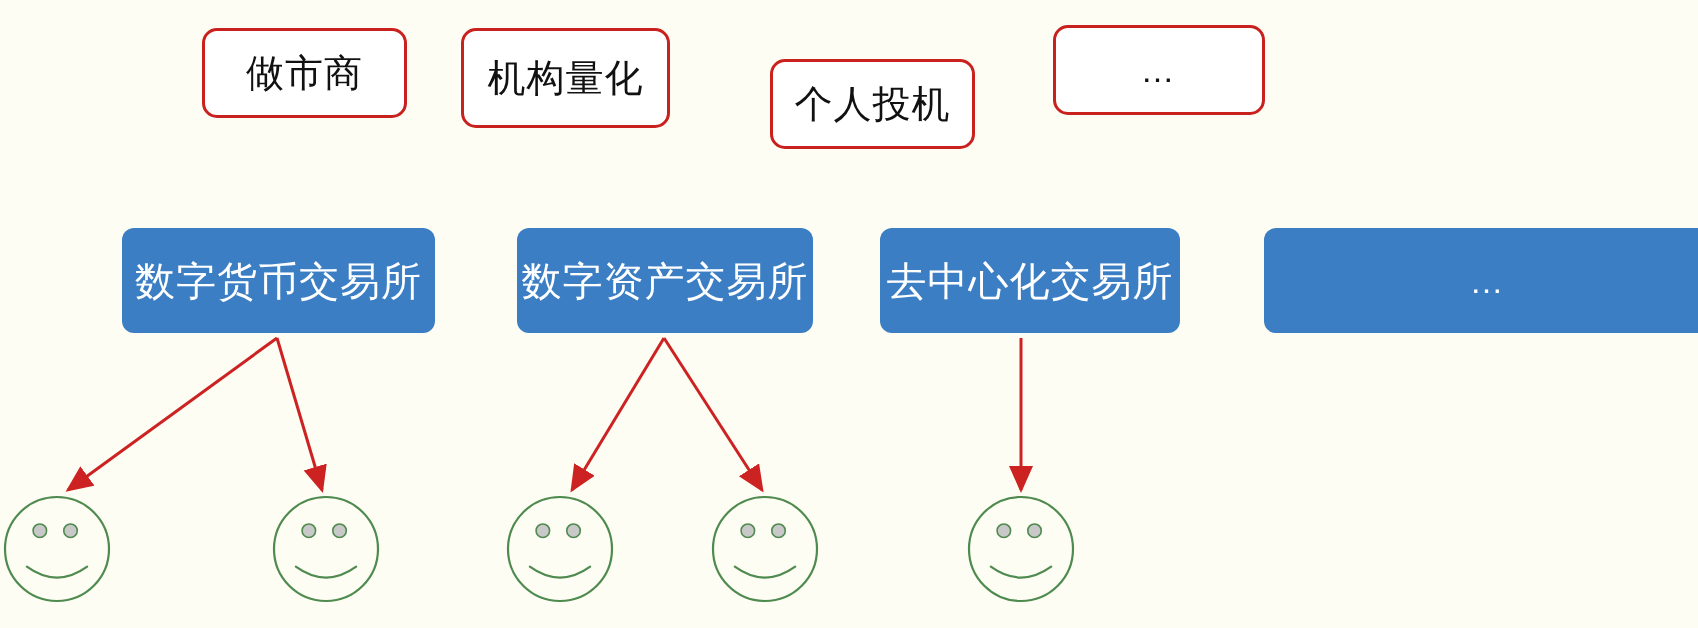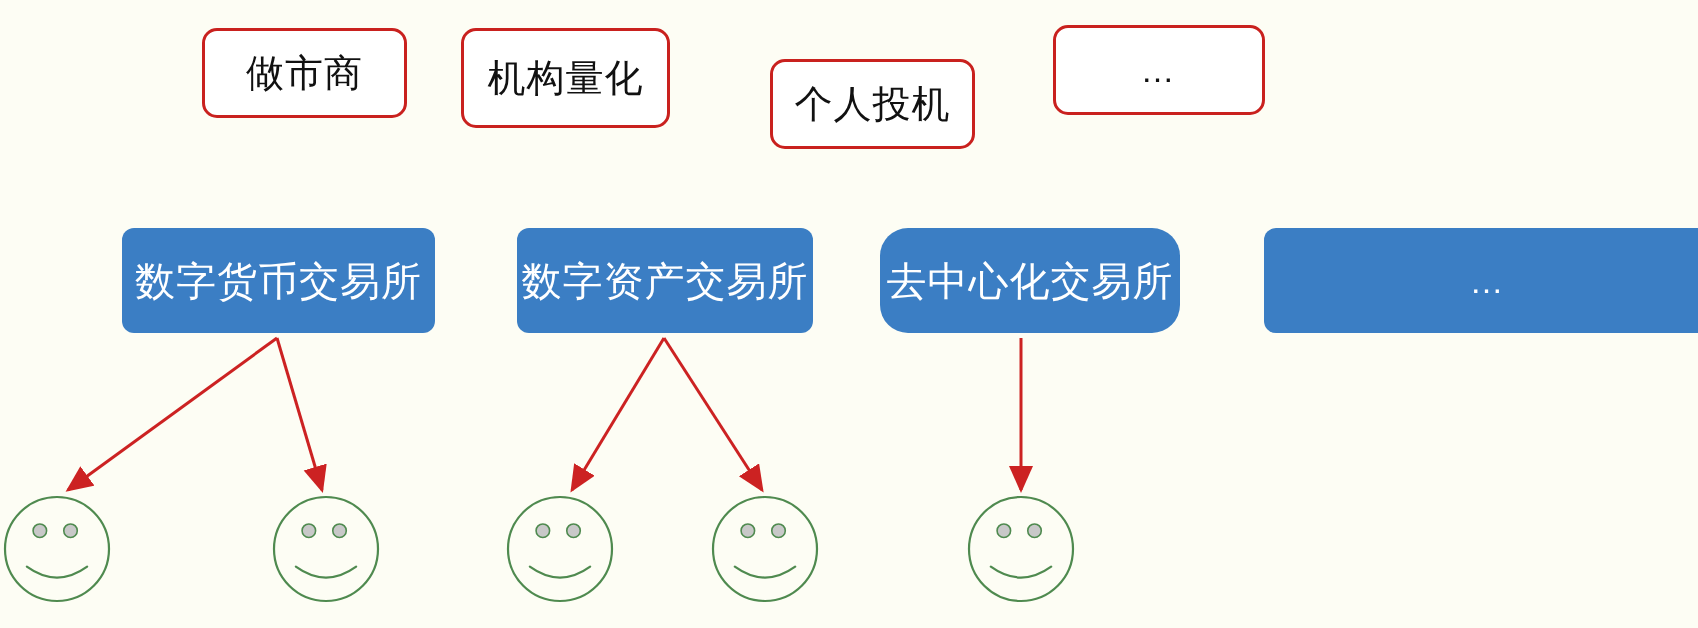--- a/index.html
+++ b/index.html
@@ -108,21 +108,21 @@
   <div class="cat-box ellipsis" style="left: 1053px; top: 25px; width: 212px; height: 90px;">
     <span>…</span>
   </div>
 
   <div class="ex-box" style="left: 122px; top: 228px; width: 313px; height: 105px;">
     <span>数字货币交易所</span>
   </div>
   <div class="ex-box" style="left: 517px; top: 228px; width: 296px; height: 105px;">
     <span>数字资产交易所</span>
   </div>
-  <div class="ex-box" style="left: 880px; top: 228px; width: 300px; height: 105px; border-radius: 28px;">
+  <div class="ex-box" style="left: 880px; top: 228px; width: 300px; height: 105px;">
     <span>去中心化交易所</span>
   </div>
   <div class="ex-box ellipsis" style="left: 1264px; top: 228px; width: 448px; height: 105px;">
     <span>…</span>
   </div>
 
   <div id="faces">
       <div class="smiley" style="left: 2px; top: 494px; width: 110px; height: 110px;"><svg width="110" height="110" viewBox="0 0 110 110">
           <circle cx="55" cy="55" r="52" fill="none" stroke="#4f8a4f" stroke-width="2.2"></circle>
           <circle cx="37.84" cy="36.696" r="6.76" fill="#c8c8c8" stroke="#4f8a4f" stroke-width="1.6"></circle>

